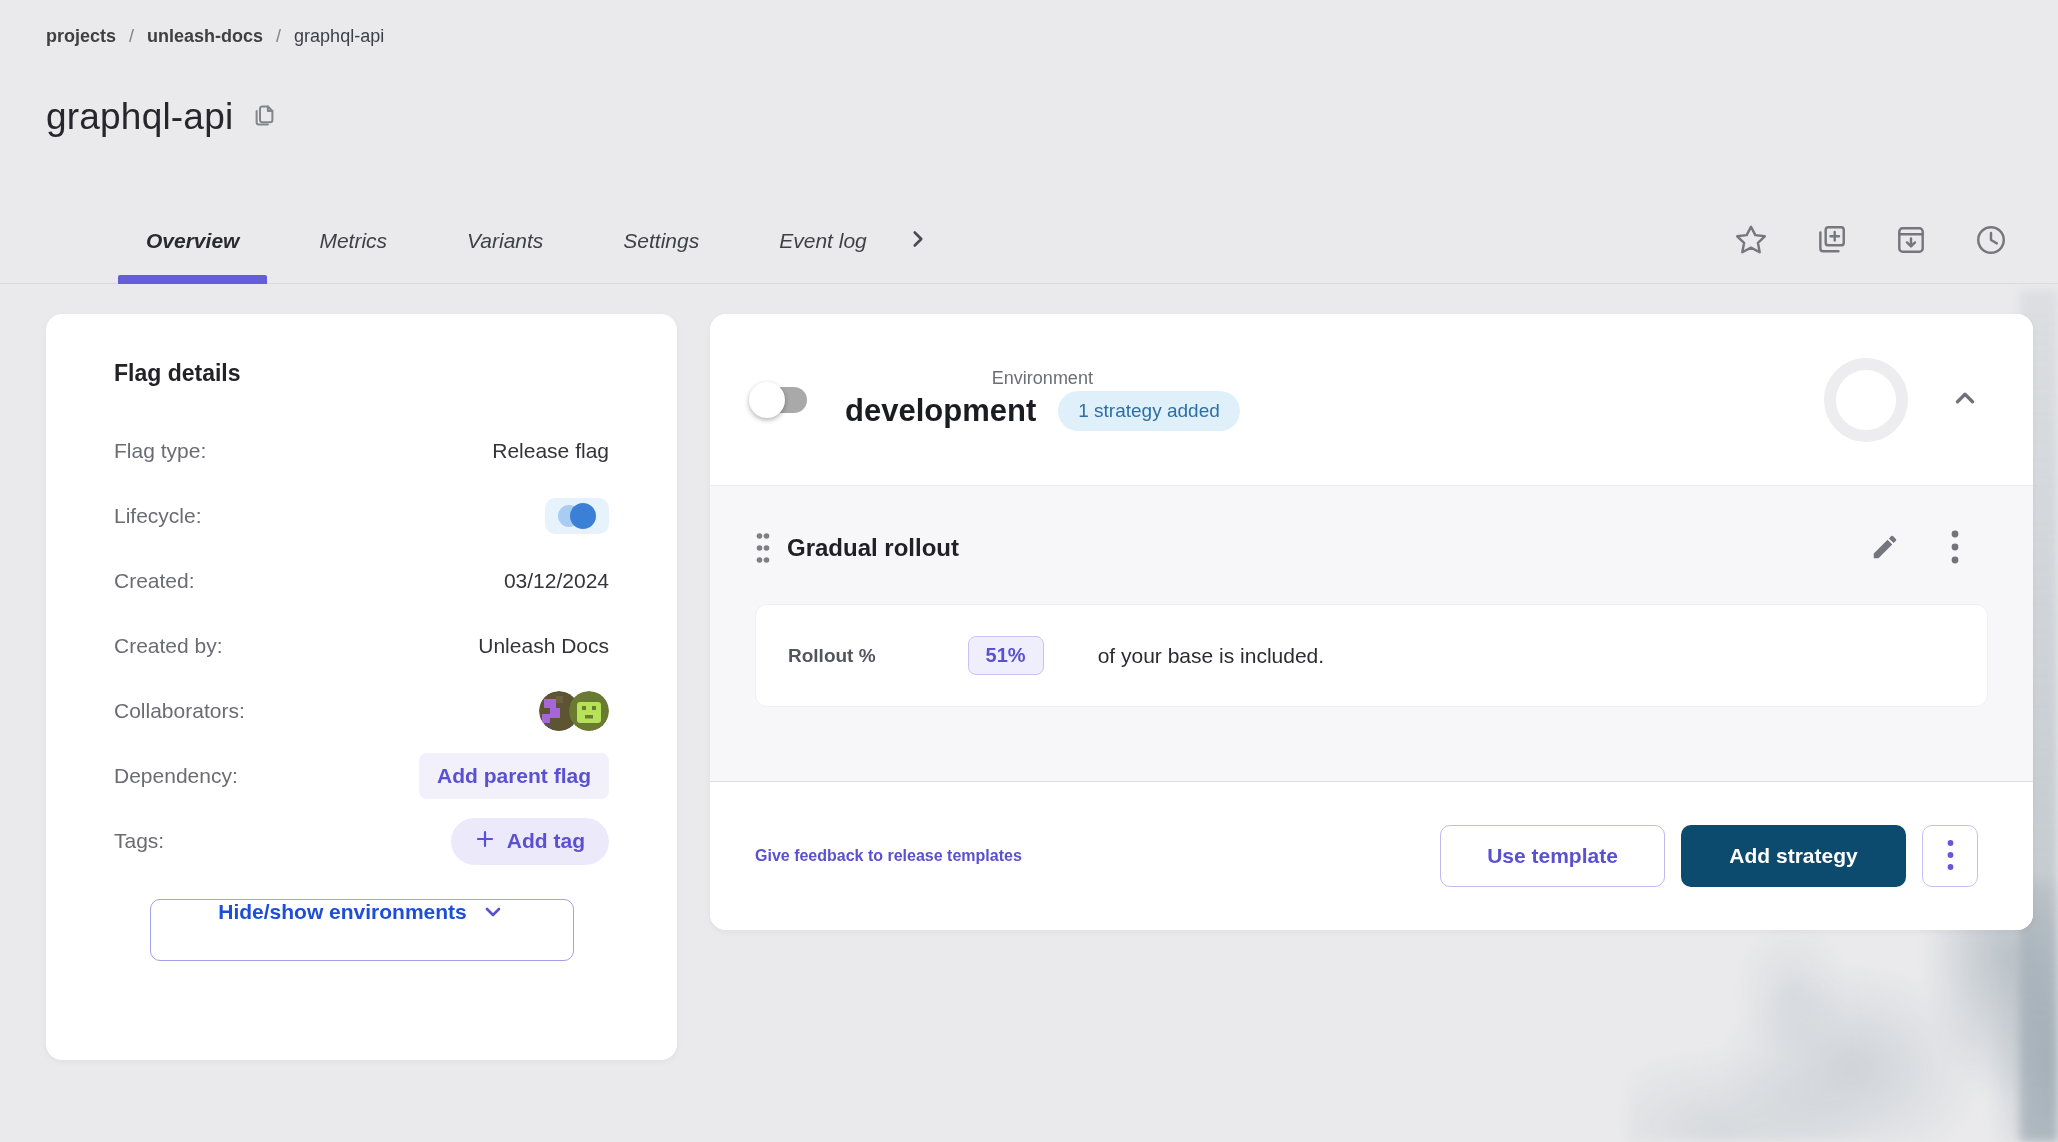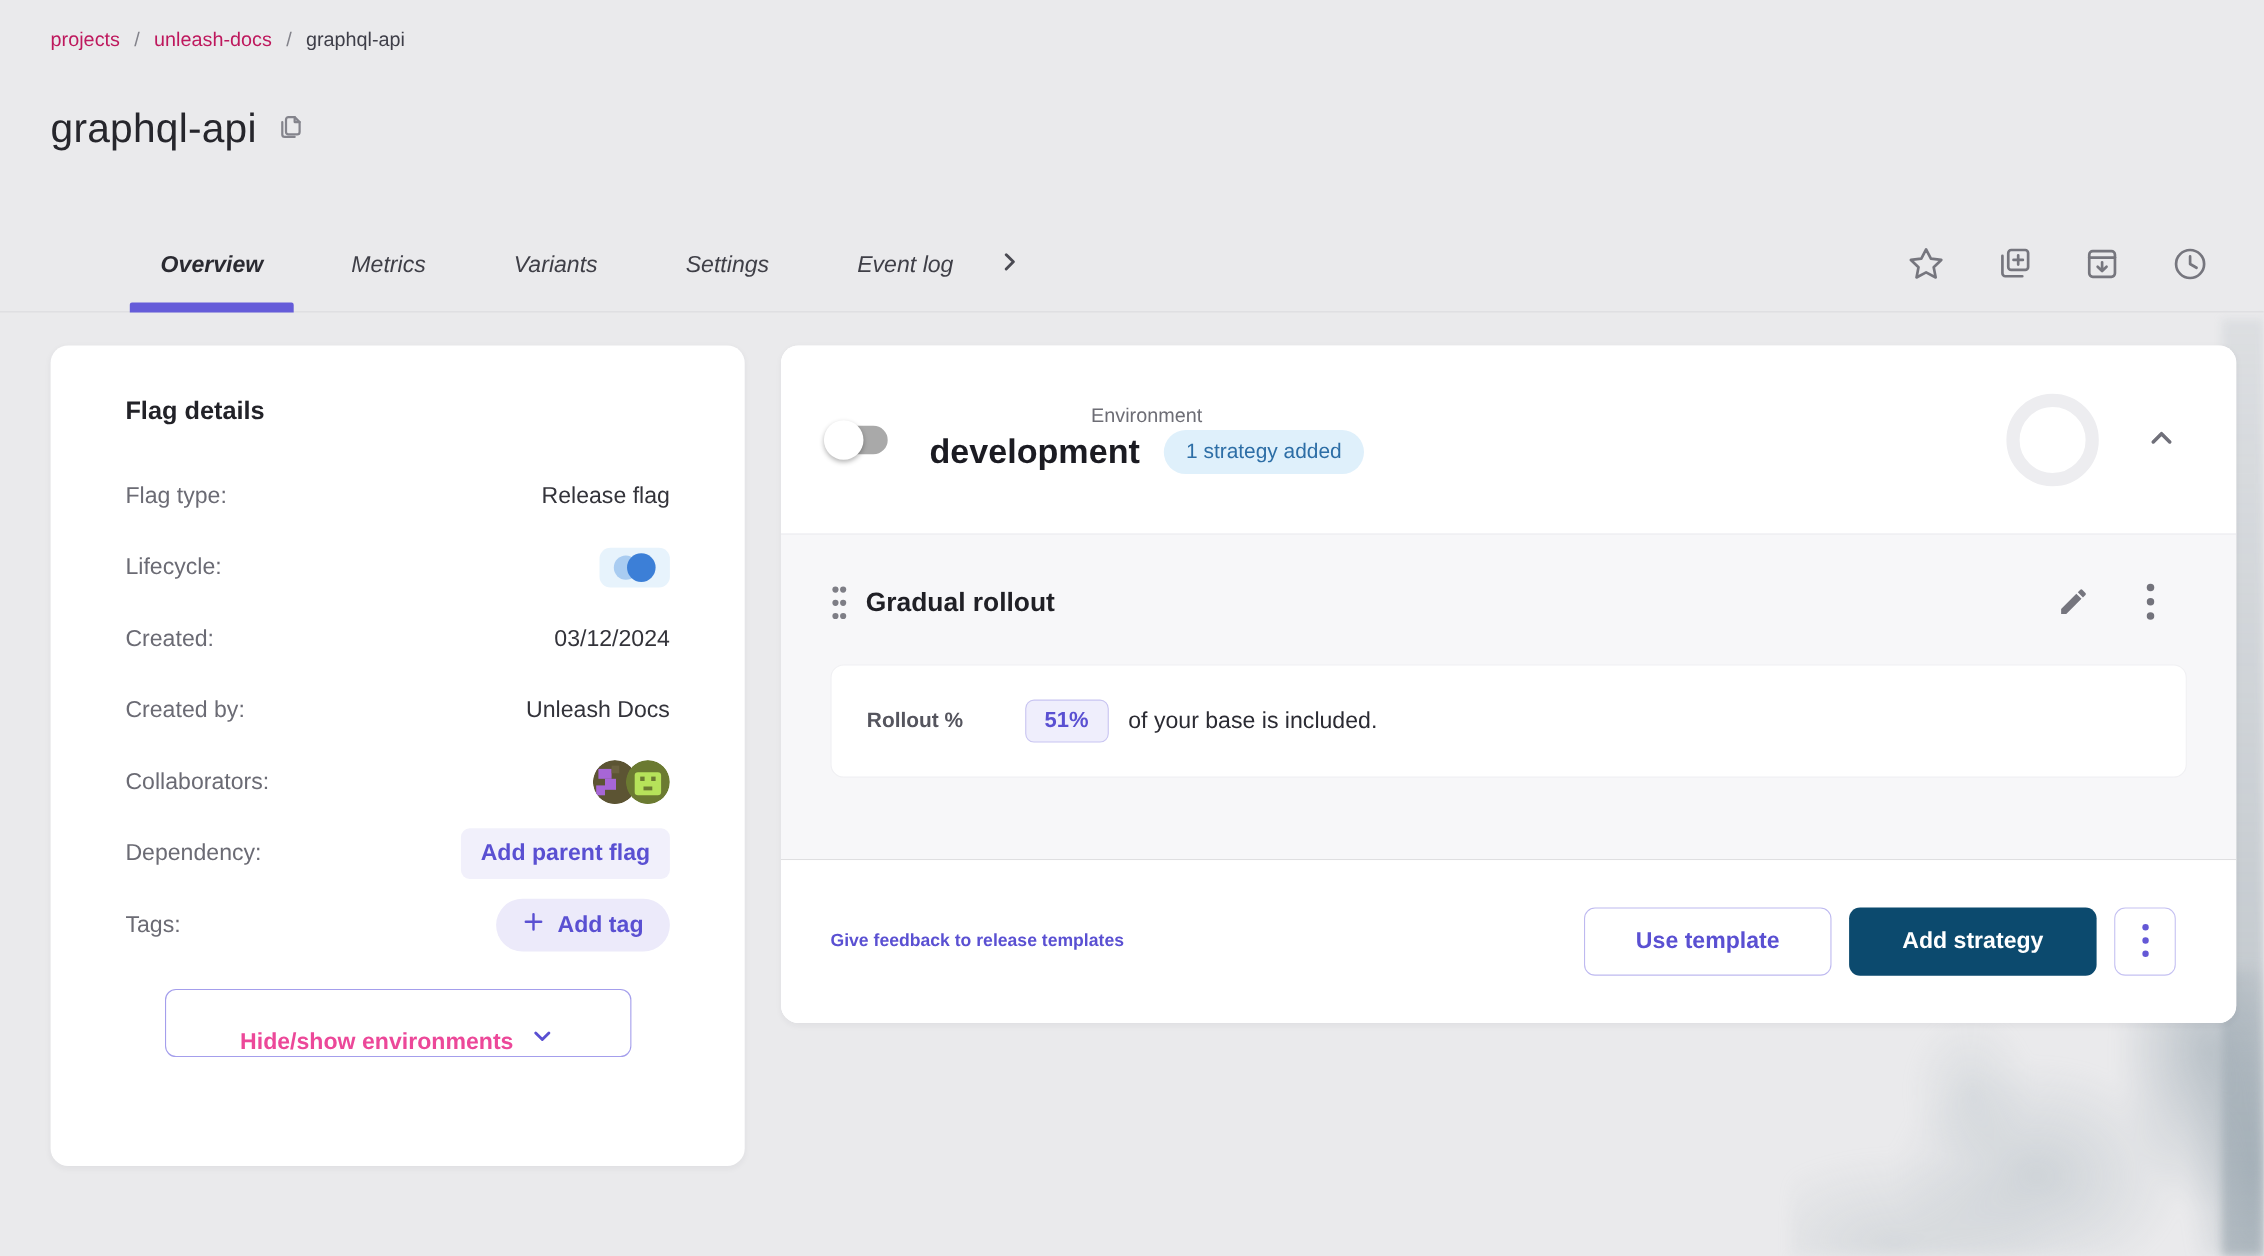--- a/index.html
+++ b/index.html
@@ -24,21 +24,21 @@
     filter:blur(6px);
   }
   .texture-strip {
     position:absolute; right:0; top:290px; width:38px; height:852px;
     background:linear-gradient(180deg, rgba(160,172,180,.18), rgba(150,163,172,.55));
     filter:blur(4px);
   }
 
   
   .breadcrumb { position:absolute; left:46px; top:26px; display:flex; align-items:center; gap:13px; font-size:18px; }
-  .breadcrumb a { color:#be185d; text-decoration:none; cursor:pointer; }
+  .breadcrumb a { color:#404040; text-decoration:none; cursor:pointer;font-weight:bold; }
   .breadcrumb .sep { color:#83838B; }
   .breadcrumb .current { color:#3E3E48; }
 
   
   .title-row { position:absolute; left:46px; top:96px; display:flex; align-items:center; gap:18px; }
   .page-title { font-size:37px; font-weight:500; color:#26262C; letter-spacing:.2px; }
   .icon-btn { background:none; border:none; cursor:pointer; display:flex; align-items:center; justify-content:center; padding:0; }
 
   
   .tabs-bar {
@@ -86,22 +86,22 @@
   }
   .pill-btn {
     background:#ECEAFA; border:none; border-radius:26px; cursor:pointer;
     font-family:inherit; font-size:21px; font-weight:bold; color:#5A50D2;
     padding:11px 24px; display:flex; align-items:center; gap:12px;
   }
 
   .hideshow-btn {
     margin:36px auto 0; width:424px; height:62px;
     background:#FFFFFF; border:1px solid #A49EEC; border-radius:10px; cursor:pointer;
-    font-family:inherit; font-size:21px; font-weight:bold; color:#ec4899;
-    display:flex; align-items:flex-end; justify-content:center; gap:14px;
+    font-family:inherit; font-size:21px; font-weight:bold; color:#1d4ed8;
+    display:flex; align-items:flex-start; justify-content:center; gap:14px;
   }
 
   
   .env-card { position:absolute; left:710px; top:314px; width:1323px; height:616px; overflow:hidden; display:flex; flex-direction:column; }
   .env-header { height:171px; display:flex; align-items:center; padding:0 53px 0 45px; background:#fff; }
 
   .toggle { position:relative; width:52px; height:26px; margin-right:38px; cursor:pointer; flex:none; }
   .toggle .track { position:absolute; left:0; top:0; width:52px; height:26px; border-radius:13px; background:#A9A9A9; }
   .toggle .knob {
     position:absolute; left:-6px; top:-5px; width:36px; height:36px; border-radius:50%;
@@ -122,21 +122,21 @@
     background:#F7F7F9; border-top:1px solid #ECECEF; border-bottom:1px solid #DCDCDE;
     height:297px; padding:0 45px;
   }
   .strategy-header { display:flex; align-items:center; margin-top:42px; height:40px; }
   .drag-handle { margin-right:16px; cursor:grab; display:flex; }
   .strategy-title { font-size:24px; font-weight:bold; color:#202026; }
   .strategy-actions { margin-left:auto; display:flex; align-items:center; gap:50px; padding-right:28px; }
 
   .rollout-card {
     margin-top:36px; height:103px; background:#FFFFFF; border-radius:12px;
-    border:1px solid #F0F0F3; display:flex; align-items:center; padding:0 32px;
+    border:1px solid #F0F0F3; display:flex; align-items:center; padding:0 32px;gap:36px;
   }
   .rollout-label { font-size:19px; font-weight:bold; color:#55555E; margin-right:56px; }
   .rollout-badge {
     background:#EFEEFC; border:1px solid #C8C4F1; border-radius:8px;
     color:#5A50D2; font-size:20px; font-weight:bold; padding:7px 17px;
   }
   .rollout-desc { font-size:21px; color:#2B2B33; margin-left:18px; }
 
   .env-footer { flex:1; display:flex; align-items:center; background:#fff; padding:0 55px 0 45px; gap:16px; }
   .feedback-link { font-size:16px; font-weight:bold; color:#5A50D2; text-decoration:none; cursor:pointer; margin-right:auto; }

